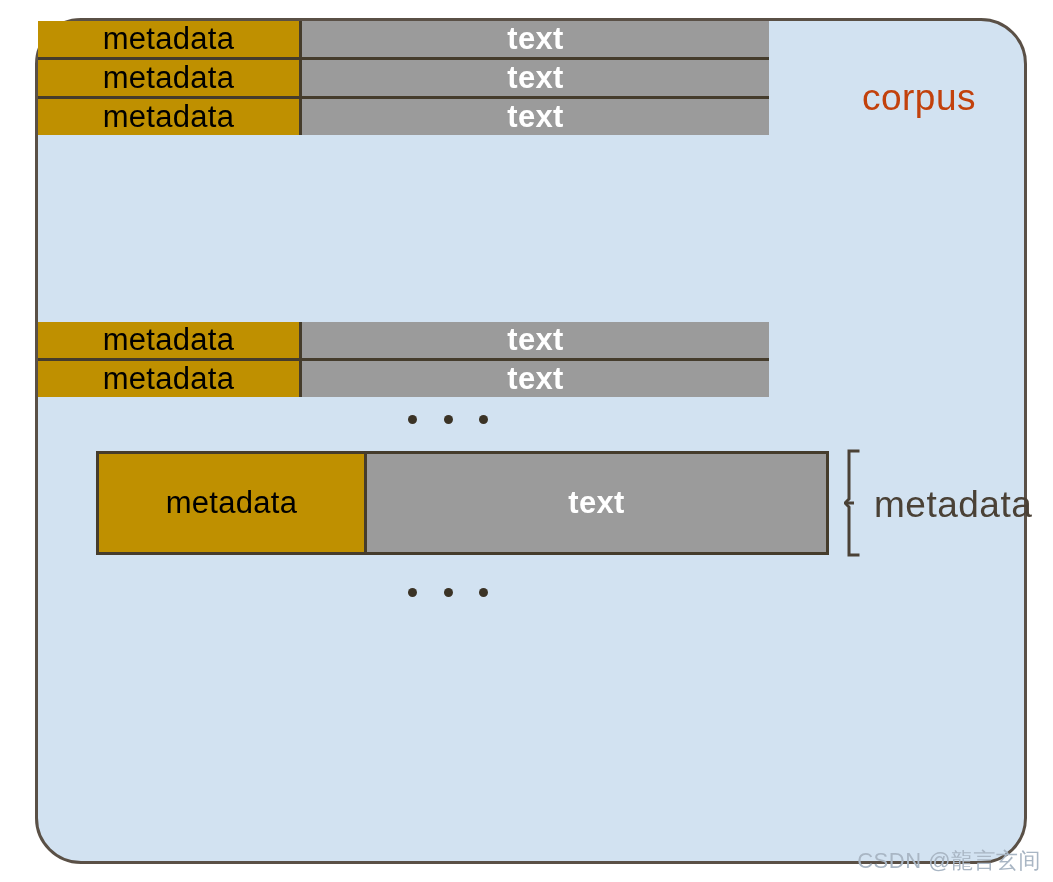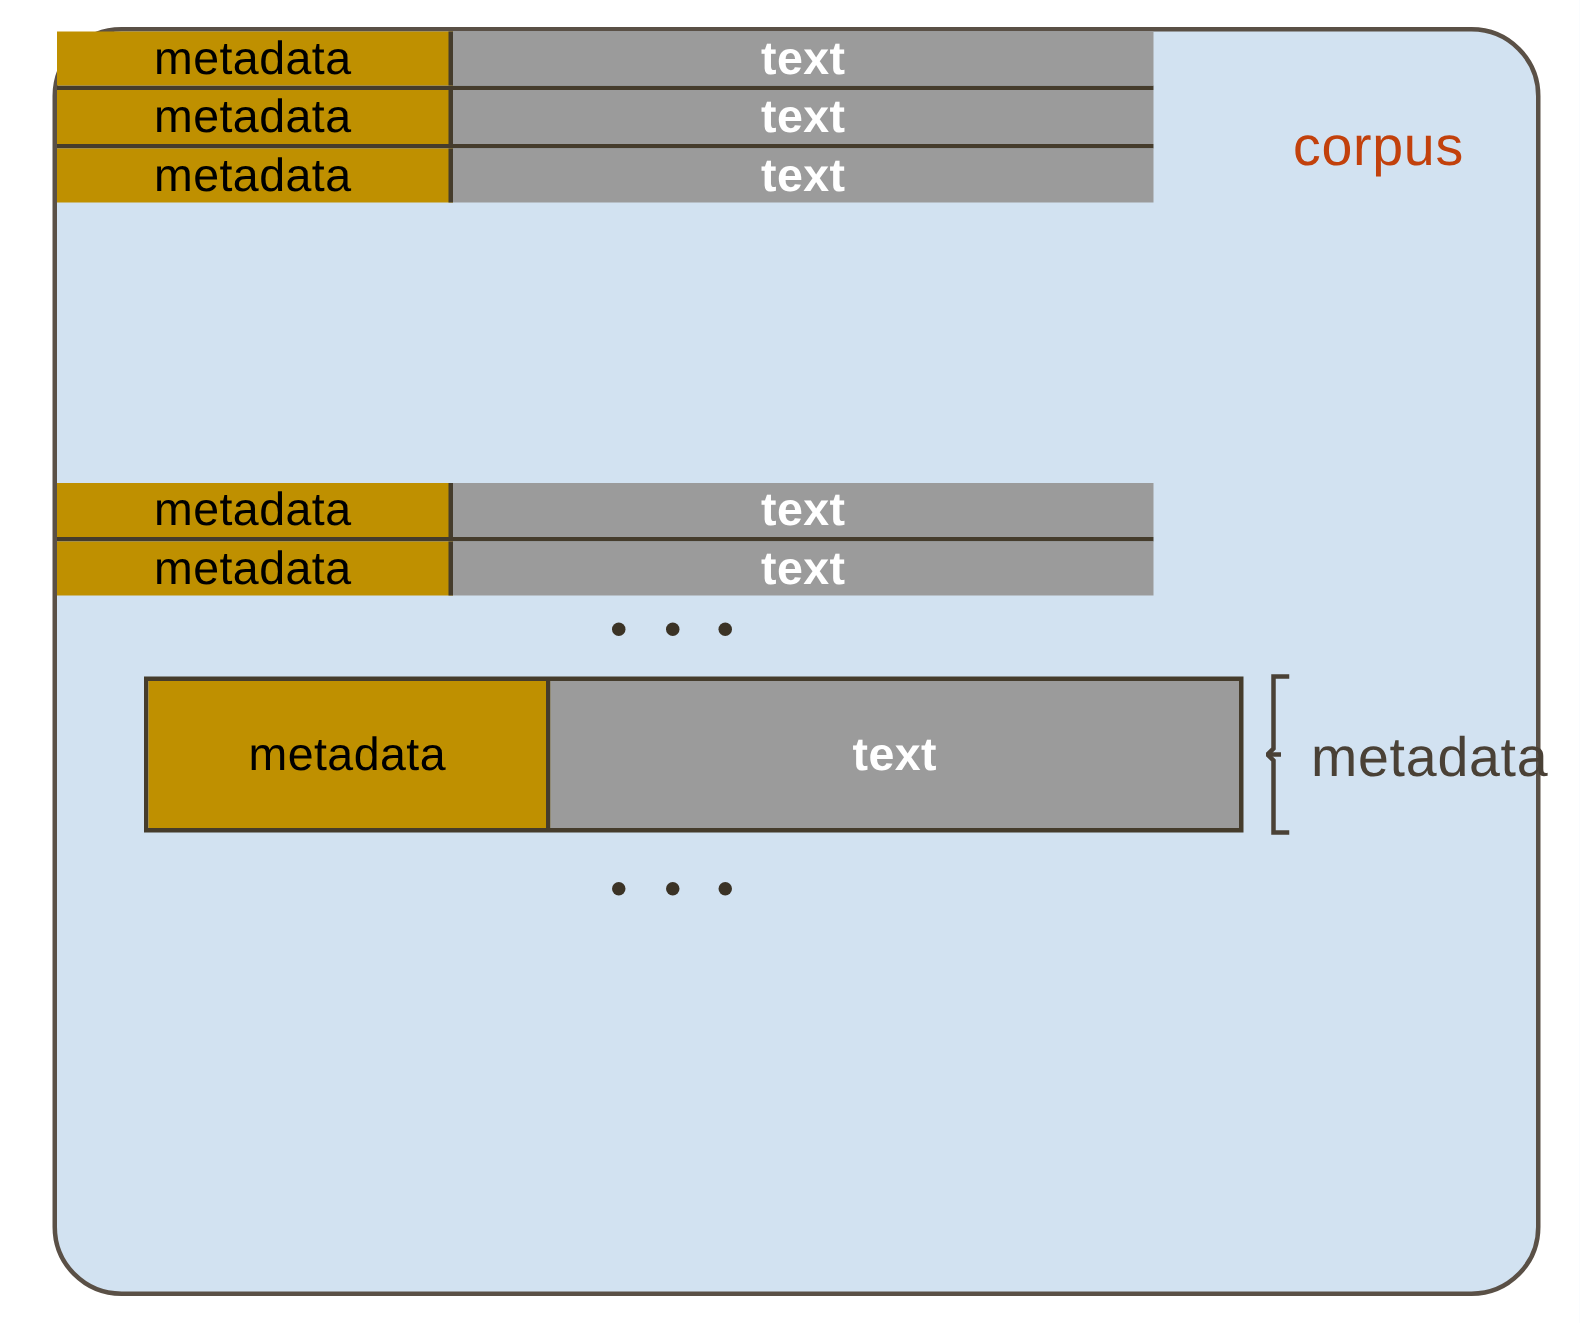--- a/index.html
+++ b/index.html
@@ -222,14 +222,15 @@
 
       <div class="doc-row">
         <div class="cell-metadata">metadata</div>
         <div class="cell-text">text</div>
       </div>
 
     </div>
 
   </div>
 
+  <div id="watermark">CSDN @龍言玄间</div>
 
 </div>
 
 </body></html>

